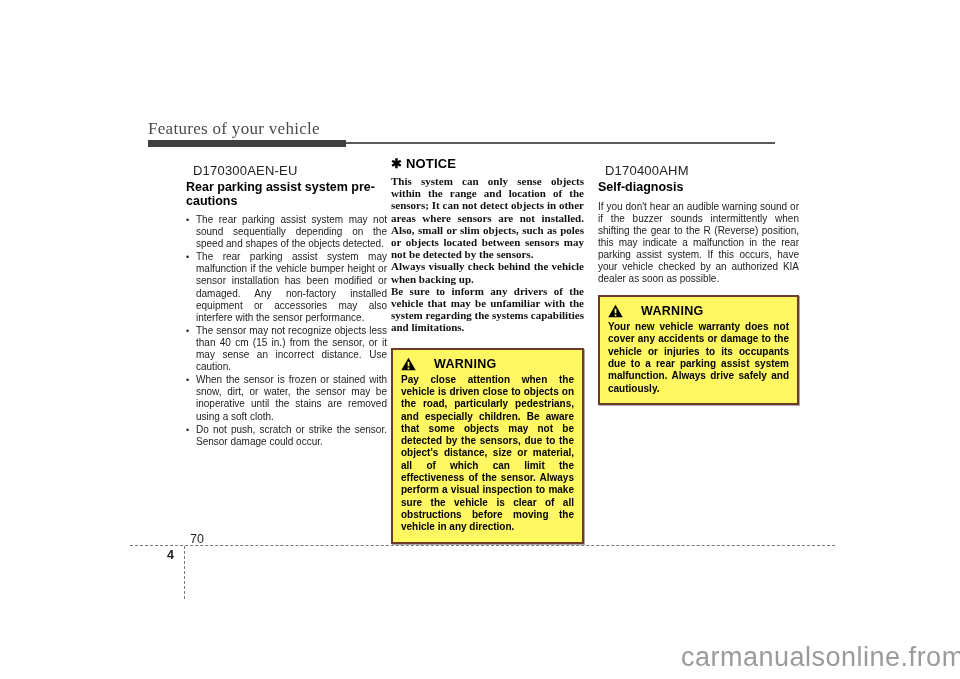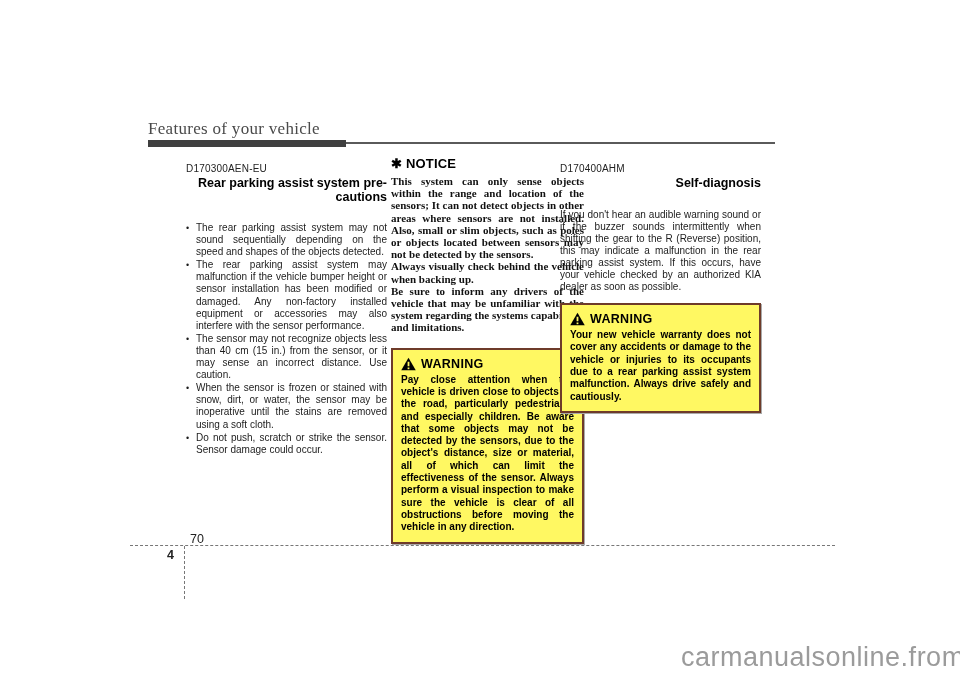--- a/index.html
+++ b/index.html
@@ -25,25 +25,25 @@
     font-family:"Liberation Serif",serif;
     font-size:17px;color:var(--header-text);
     letter-spacing:.3px;white-space:nowrap;
   }
   .hdr-line-thin{position:absolute;left:148px;top:142px;width:627px;height:2px;background:#5a5a5a;}
   .hdr-line-thick{position:absolute;left:148px;top:140px;width:198px;height:7px;background:#3f3f3f;}
   
   .col{position:absolute;text-align:justify;}
   .col-left{left:186px;top:163px;width:201px;}
   .col-mid{left:391px;top:156px;width:193px;}
-  .col-right{left:560px;top:163px;width:201px;}
-  .code{font-size:10px;color:#222;margin-bottom:3px;text-align:left;letter-spacing:.2px;}
+  .col-right{left:598px;top:163px;width:201px;}
+  .code{font-size:13px;color:#222;margin-bottom:3px;text-align:left;letter-spacing:.2px;margin-left:7px;}
   h3.sec{
     font-size:12.5px;font-weight:bold;line-height:13.5px;
-    margin-bottom:18px;text-align:right;color:#000;
+    margin-bottom:6px;text-align:left;color:#000;
   }
   .body-txt{font-size:10px;line-height:12.1px;}
   
   ul.bullets{list-style:none;}
   ul.bullets li{
     position:relative;padding-left:10px;
     font-size:10px;line-height:12.1px;
     margin-bottom:1px;
   }
   ul.bullets li .dot{
@@ -61,21 +61,21 @@
   }
   
   .warnbox{
     background:var(--warning-bg);
     border:2px solid var(--warning-border);
     box-shadow:1px 1px 0 #aaa;
     padding:7px 8px 8px 8px;
   }
   .warnbox-mid{margin-top:14px;}
   .warnbox-right{margin-top:10px;}
-  .warn-head{display:flex;align-items:center;gap:5px;margin-bottom:3px;text-align:left;}
+  .warn-head{display:flex;align-items:center;gap:18px;margin-bottom:3px;text-align:left;}
   .warn-label{font-size:12.5px;font-weight:bold;color:#000;letter-spacing:.3px;}
   .warn-body{font-size:10px;font-weight:bold;line-height:12.3px;text-align:justify;color:#000;}
   .tri{flex:0 0 auto;display:block;}
   
   .footer-hline{position:absolute;left:130px;top:545px;width:705px;height:0;border-top:1px dashed #777;}
   .footer-vline{position:absolute;left:184px;top:546px;height:53px;width:0;border-left:1px dashed #777;}
   .chap-num{position:absolute;left:167px;top:548px;font-size:12.5px;font-weight:bold;color:#222;}
   .page-num{position:absolute;left:190px;top:532px;font-size:12.5px;color:#222;}
   
   .watermark{

